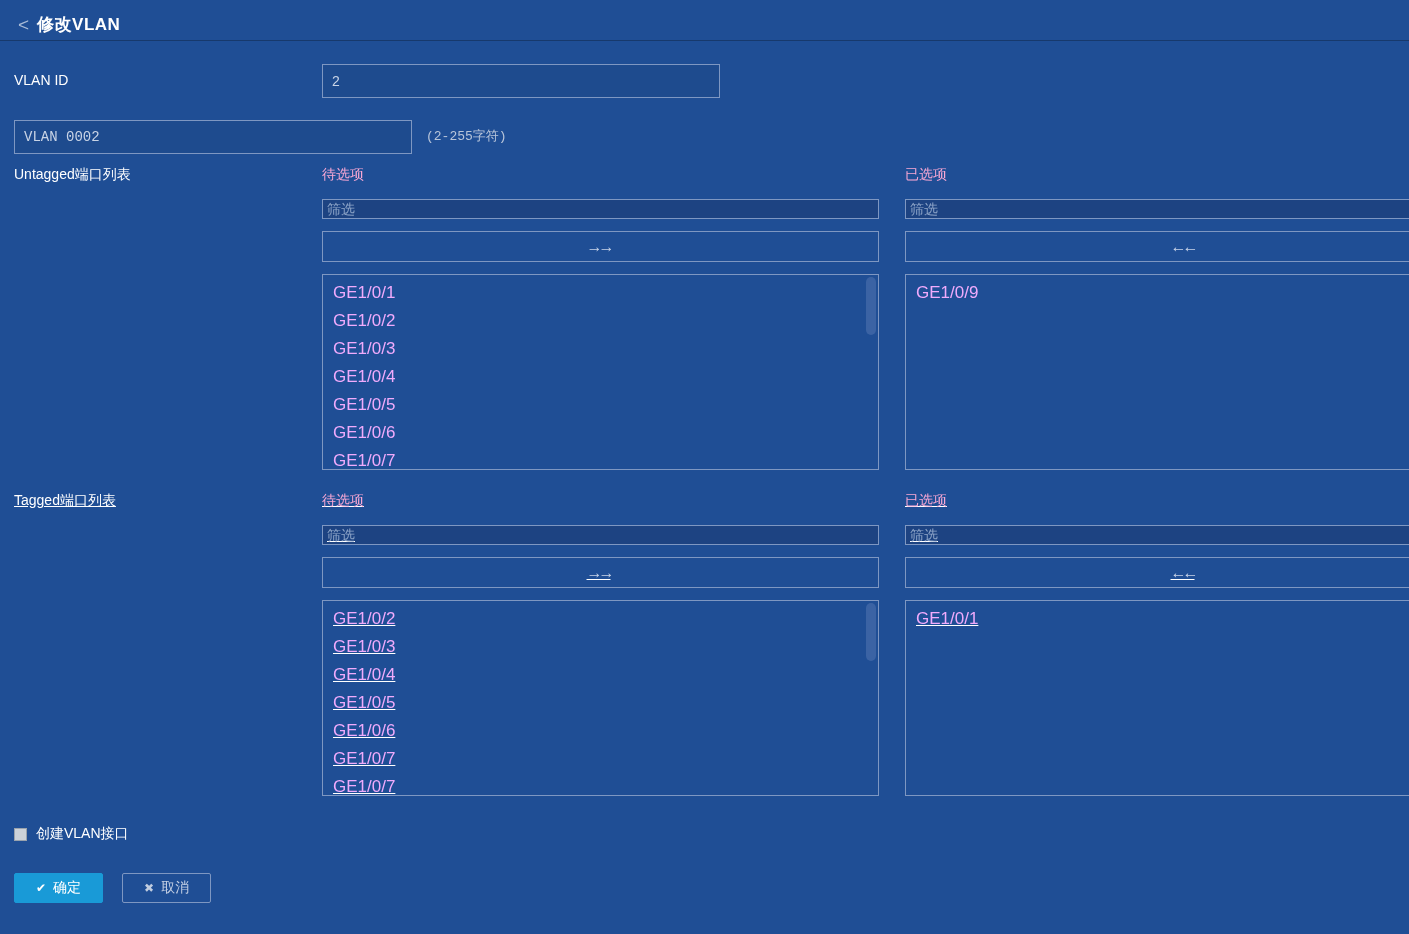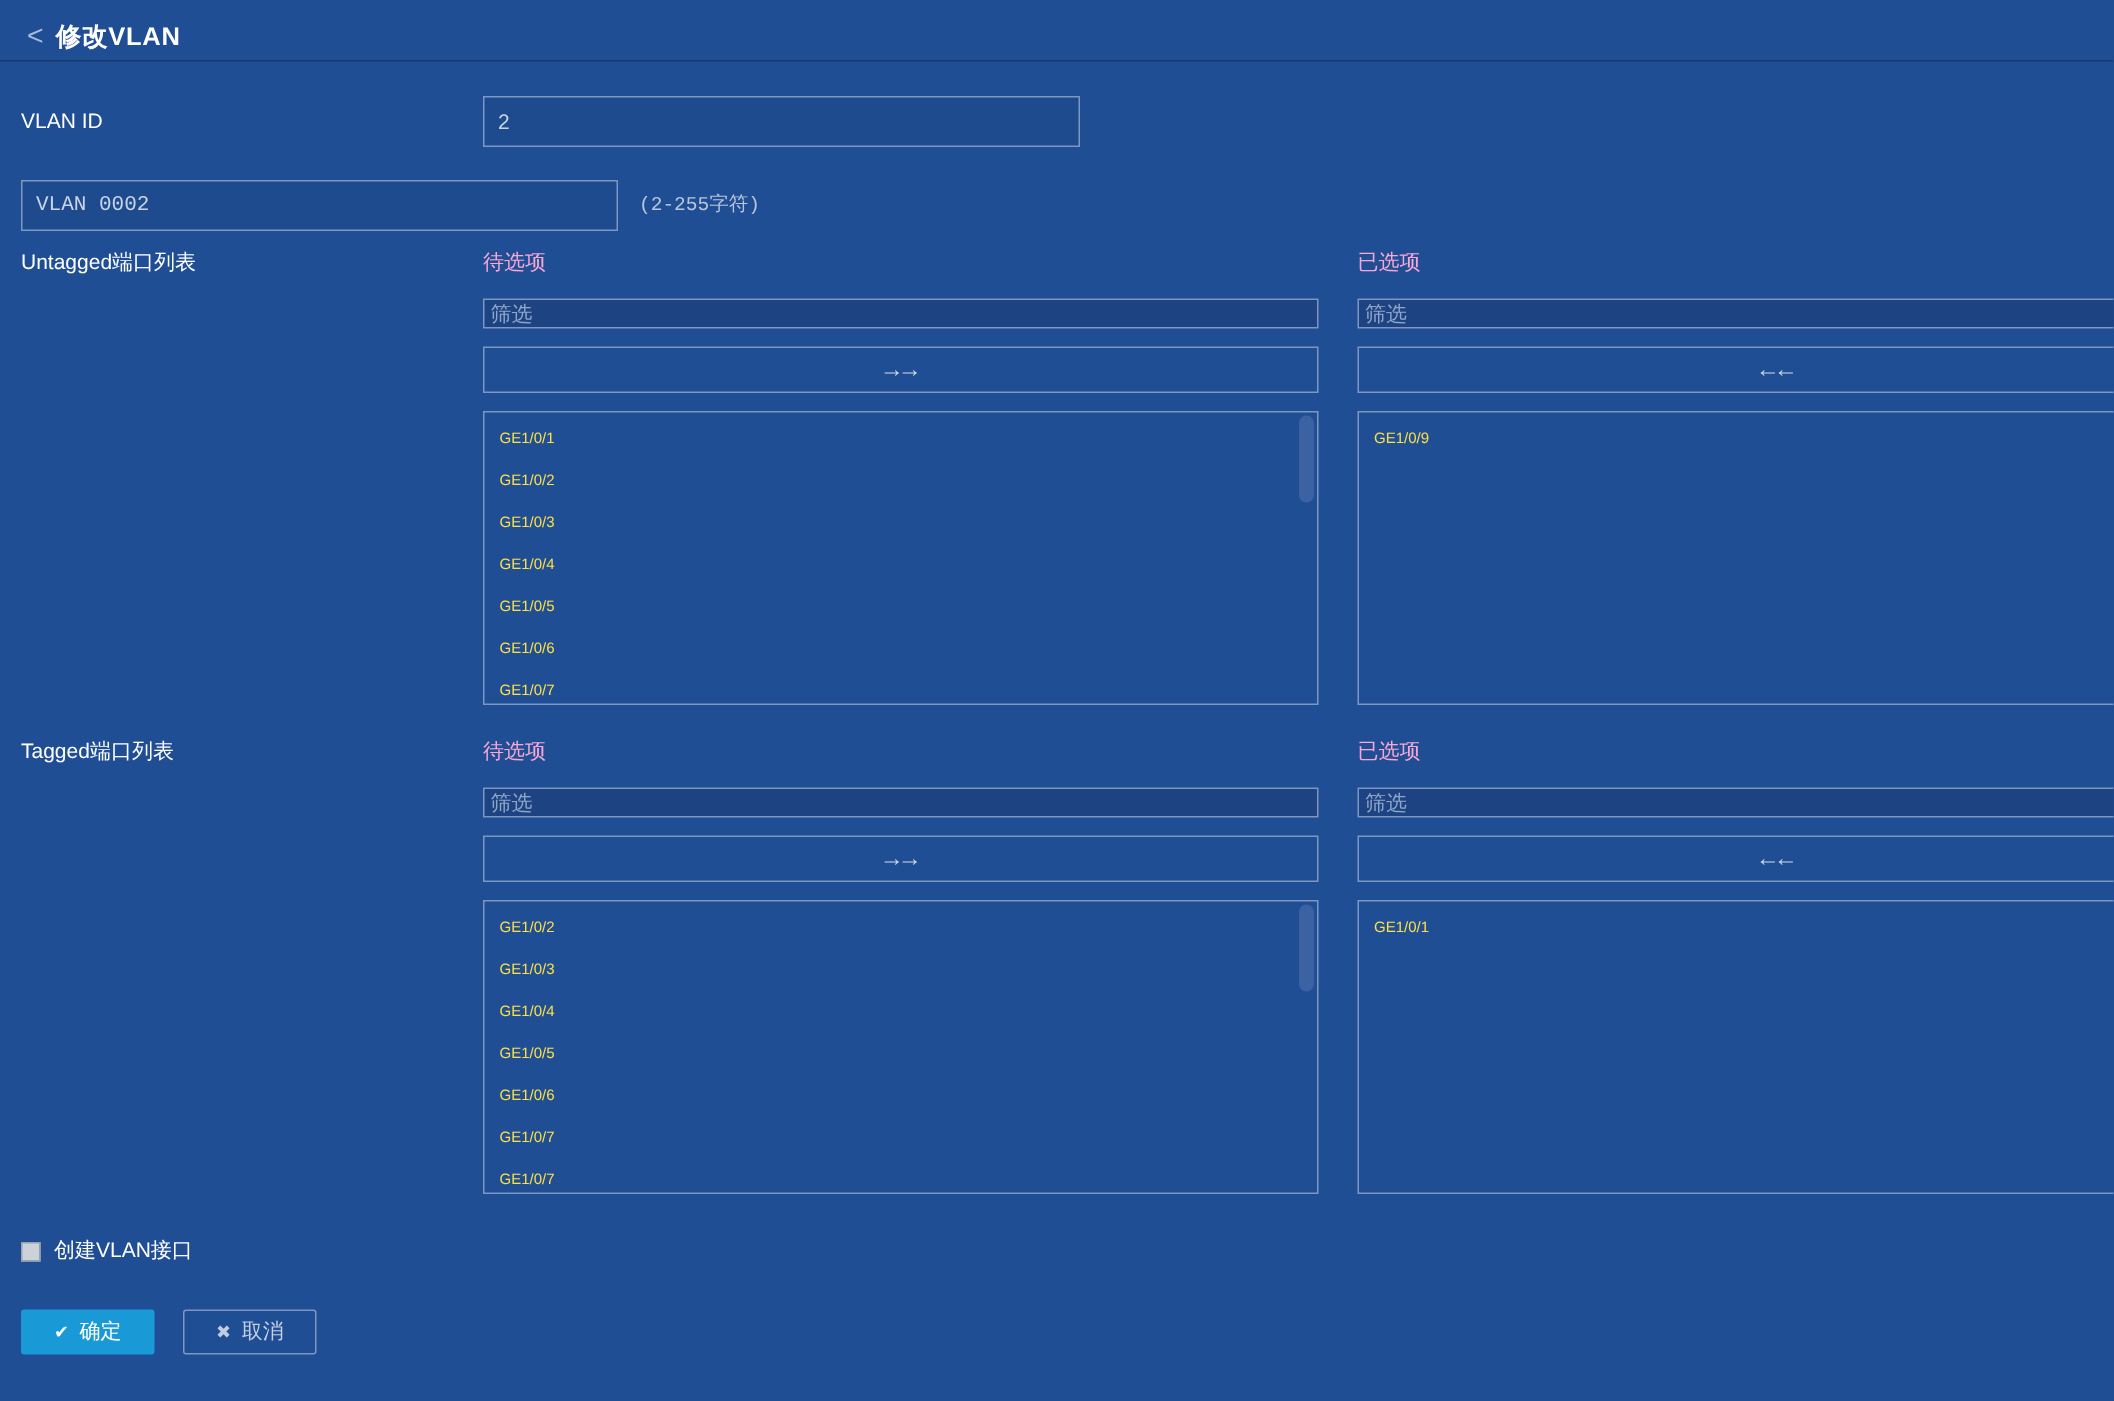--- a/index.html
+++ b/index.html
@@ -56,21 +56,21 @@
     font-family: inherit;
   }
   .hint {
     font-size: 13px;
     color: #B8C5DA;
     margin-left: 14px;
     line-height: 34px;
   }
   
   .row-transfer { margin-top: 12px; }
-  .row-transfer-2 { margin-top: 22px; }
+  .row-transfer-2 { margin-top: 22px; text-decoration: underline; }
   .transfer { display: flex; gap: 26px; }
   .t-col { width: 557px; flex: 0 0 557px; }
   .t-col-right { width: 559px; flex: 0 0 559px; }
   .t-title {
     font-size: 14px;
     color: #f9a8d4;
     height: 20px;
     margin-bottom: 13px;
   }
   .filter-input {
@@ -113,22 +113,22 @@
     height: 196px;
     border: 1px solid #7E97C2;
     background: transparent;
     overflow: hidden;
     padding-top: 4px;
   }
   .list-item {
     height: 28px;
     line-height: 28px;
     padding-left: 10px;
-    font-size: 10px;
-    color: #fde047;
+    font-size: 17px;
+    color: #f0abfc;
     cursor: pointer;
     white-space: nowrap;
   }
   .scroll-thumb {
     position: absolute;
     top: 2px;
     right: 2px;
     width: 10px;
     height: 58px;
     border-radius: 5px;

